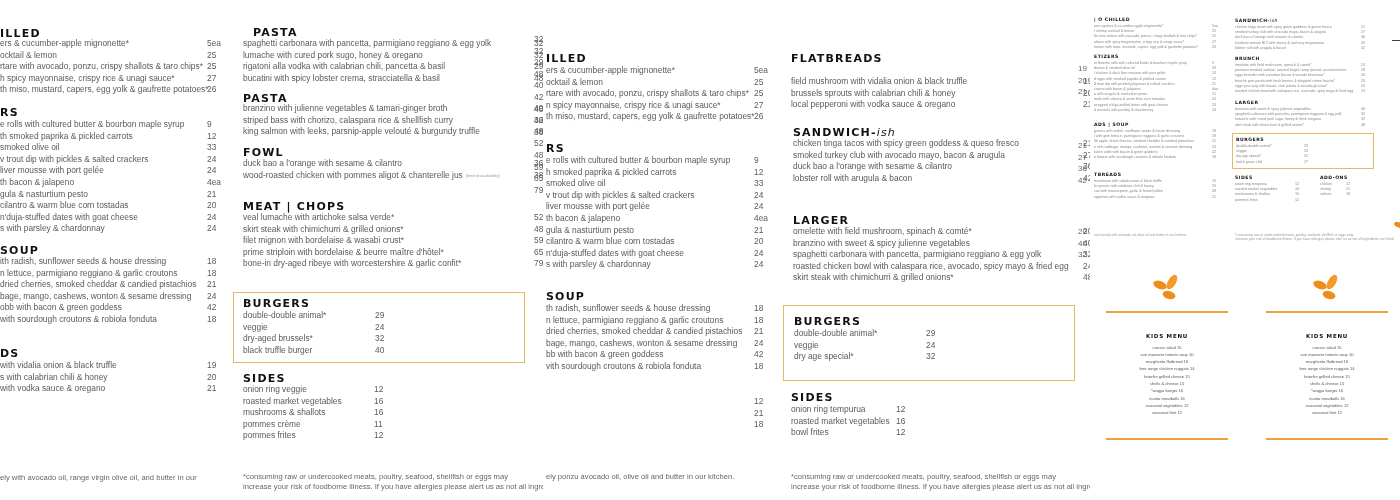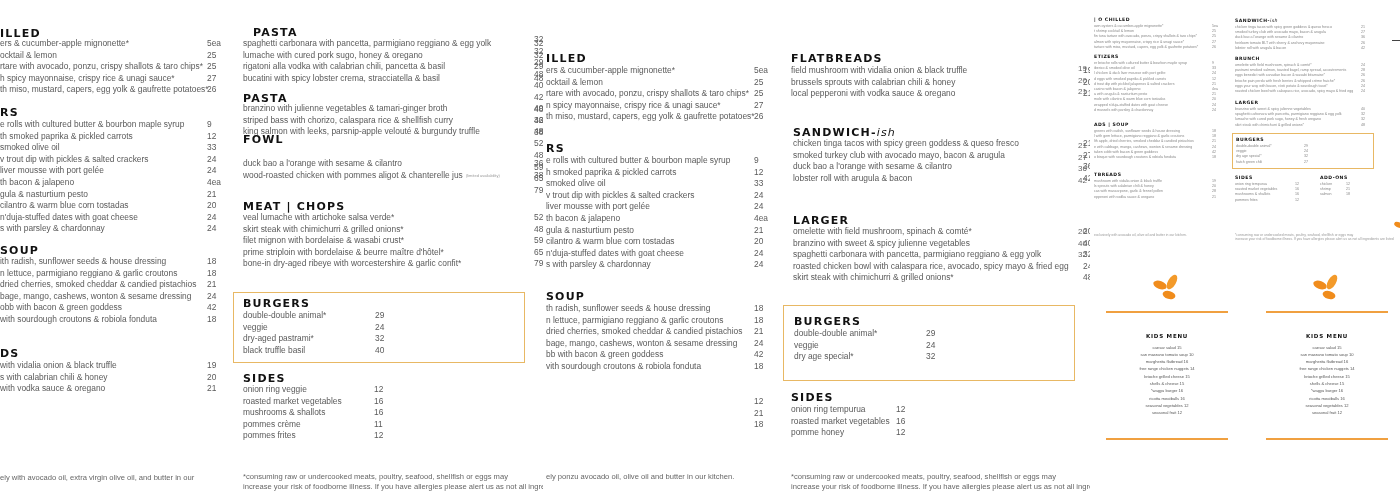--- a/index.html
+++ b/index.html
@@ -130,21 +130,21 @@
       <div class="row">
         <span class="n">s with calabrian chili &amp; honey</span>
         <span class="p" style="left: 207px;">20</span>
       </div>
       <div class="row">
         <span class="n"> with vodka sauce &amp; oregano</span>
         <span class="p" style="left: 207px;">21</span>
       </div>
     </div>
 
-  <div class="abs note" style="left:0;top:473px;">ely with avocado oil, extra virgin olive oil, and butter in our</div>
+  <div class="abs note" style="left:0;top:473px;">ely with avocado oil, range virgin olive oil, and butter in our</div>
 </div>
 
 <div class="clip" style="left:240px;top:0;width:303px;height:500px;">
   <div class="abs h" style="left:13px;top:26px;">PASTA</div>
   <div class="abs" style="left:3px;top:38px;width:300px;">
       <div class="row">
         <span class="n">spaghetti carbonara with pancetta, parmigiano reggiano &amp; egg yolk</span>
         <span class="p" style="left: 291px;">32</span>
       </div>
       <div class="row">
@@ -170,21 +170,21 @@
       <div class="row">
         <span class="n">striped bass with chorizo, calaspara rice &amp; shellfish curry</span>
         <span class="p" style="left: 291px;">42</span>
       </div>
       <div class="row">
         <span class="n">king salmon with leeks, parsnip-apple velouté &amp; burgundy truffle</span>
         <span class="p" style="left: 291px;">48</span>
       </div>
     </div>
 
-  <div class="abs h" style="left:3px;top:133px;">FOWL</div>
+  <div class="abs h" style="left:3px;top:146px;">FOWL</div>
   <div class="abs" style="left:3px;top:158px;width:300px;">
       <div class="row">
         <span class="n">duck bao a l'orange with sesame &amp; cilantro</span>
         <span class="p" style="left: 291px;">36</span>
       </div>
       <div class="row">
         <span class="n">wood-roasted chicken with pommes aligot &amp; chanterelle jus</span>
         <span class="lim" style="position: absolute; top: 3px; left: 223px;">(limited availability)</span>
         <span class="p" style="left: 291px;">38</span>
       </div>
@@ -220,25 +220,25 @@
   <div class="abs" style="left:9px;top:17px;width:200px;">
       <div class="row">
         <span class="n">double-double animal*</span>
         <span class="p" style="left: 132px;">29</span>
       </div>
       <div class="row">
         <span class="n">veggie</span>
         <span class="p" style="left: 132px;">24</span>
       </div>
       <div class="row">
-        <span class="n">dry-aged pastrami*</span>
+        <span class="n">dry-aged brussels*</span>
         <span class="p" style="left: 132px;">32</span>
       </div>
       <div class="row">
-        <span class="n">black truffle basil</span>
+        <span class="n">black truffle burger</span>
         <span class="p" style="left: 132px;">40</span>
       </div>
     </div>
 </div>
 
 <div class="abs h" style="left:243px;top:372px;">SIDES</div>
 <div class="abs" style="left:243px;top:384px;width:180px;">
     <div class="row">
       <span class="n">onion ring veggie</span>
       <span class="p" style="left: 131px;">12</span>
@@ -382,21 +382,21 @@
   <div class="abs" style="left:220px;top:396px;width:20px;">
       <div class="row" style="height: 11.6px;">12</div>
       <div class="row" style="height: 11.6px;">21</div>
       <div class="row" style="height: 11.6px;">18</div>
     </div>
   <div class="abs note" style="left:12px;top:472px;">ely ponzu avocado oil, olive oil and butter in our kitchen.</div>
 </div>
 
 <div class="clip" style="left:788px;top:0;width:302px;height:500px;">
   <div class="abs h" style="left:3px;top:52px;">FLATBREADS</div>
-  <div class="abs" style="left:3px;top:65px;width:299px;">
+  <div class="abs" style="left:3px;top:76px;width:299px;">
       <div class="row">
         <span class="n">field mushroom with vidalia onion &amp; black truffle</span>
         <span class="p" style="left: 292px;">19</span>
       </div>
       <div class="row">
         <span class="n">brussels sprouts with calabrian chili &amp; honey</span>
         <span class="p" style="left: 292px;">20</span>
       </div>
       <div class="row">
         <span class="n">local pepperoni with vodka sauce &amp; oregano</span>
@@ -471,21 +471,21 @@
 <div class="abs" style="left:791px;top:404px;width:140px;">
     <div class="row">
       <span class="n">onion ring tempurua</span>
       <span class="p" style="left: 105px;">12</span>
     </div>
     <div class="row">
       <span class="n">roasted market vegetables</span>
       <span class="p" style="left: 105px;">16</span>
     </div>
     <div class="row">
-      <span class="n">pomme honey</span>
+      <span class="n">bowl frites</span>
       <span class="p" style="left: 105px;">12</span>
     </div>
   </div>
 
 <div class="clip" style="left:791px;top:472px;width:299px;height:20px;">
   <div class="note">*consuming raw or undercooked meats, poultry, seafood, shellfish or eggs may</div>
   <div class="note">increase your risk of foodborne illness. If you have allergies please alert us as not all ingredier</div>
 </div>
 
 <div class="clip sm" style="left:1078px;top:0;width:150px;height:260px;">

